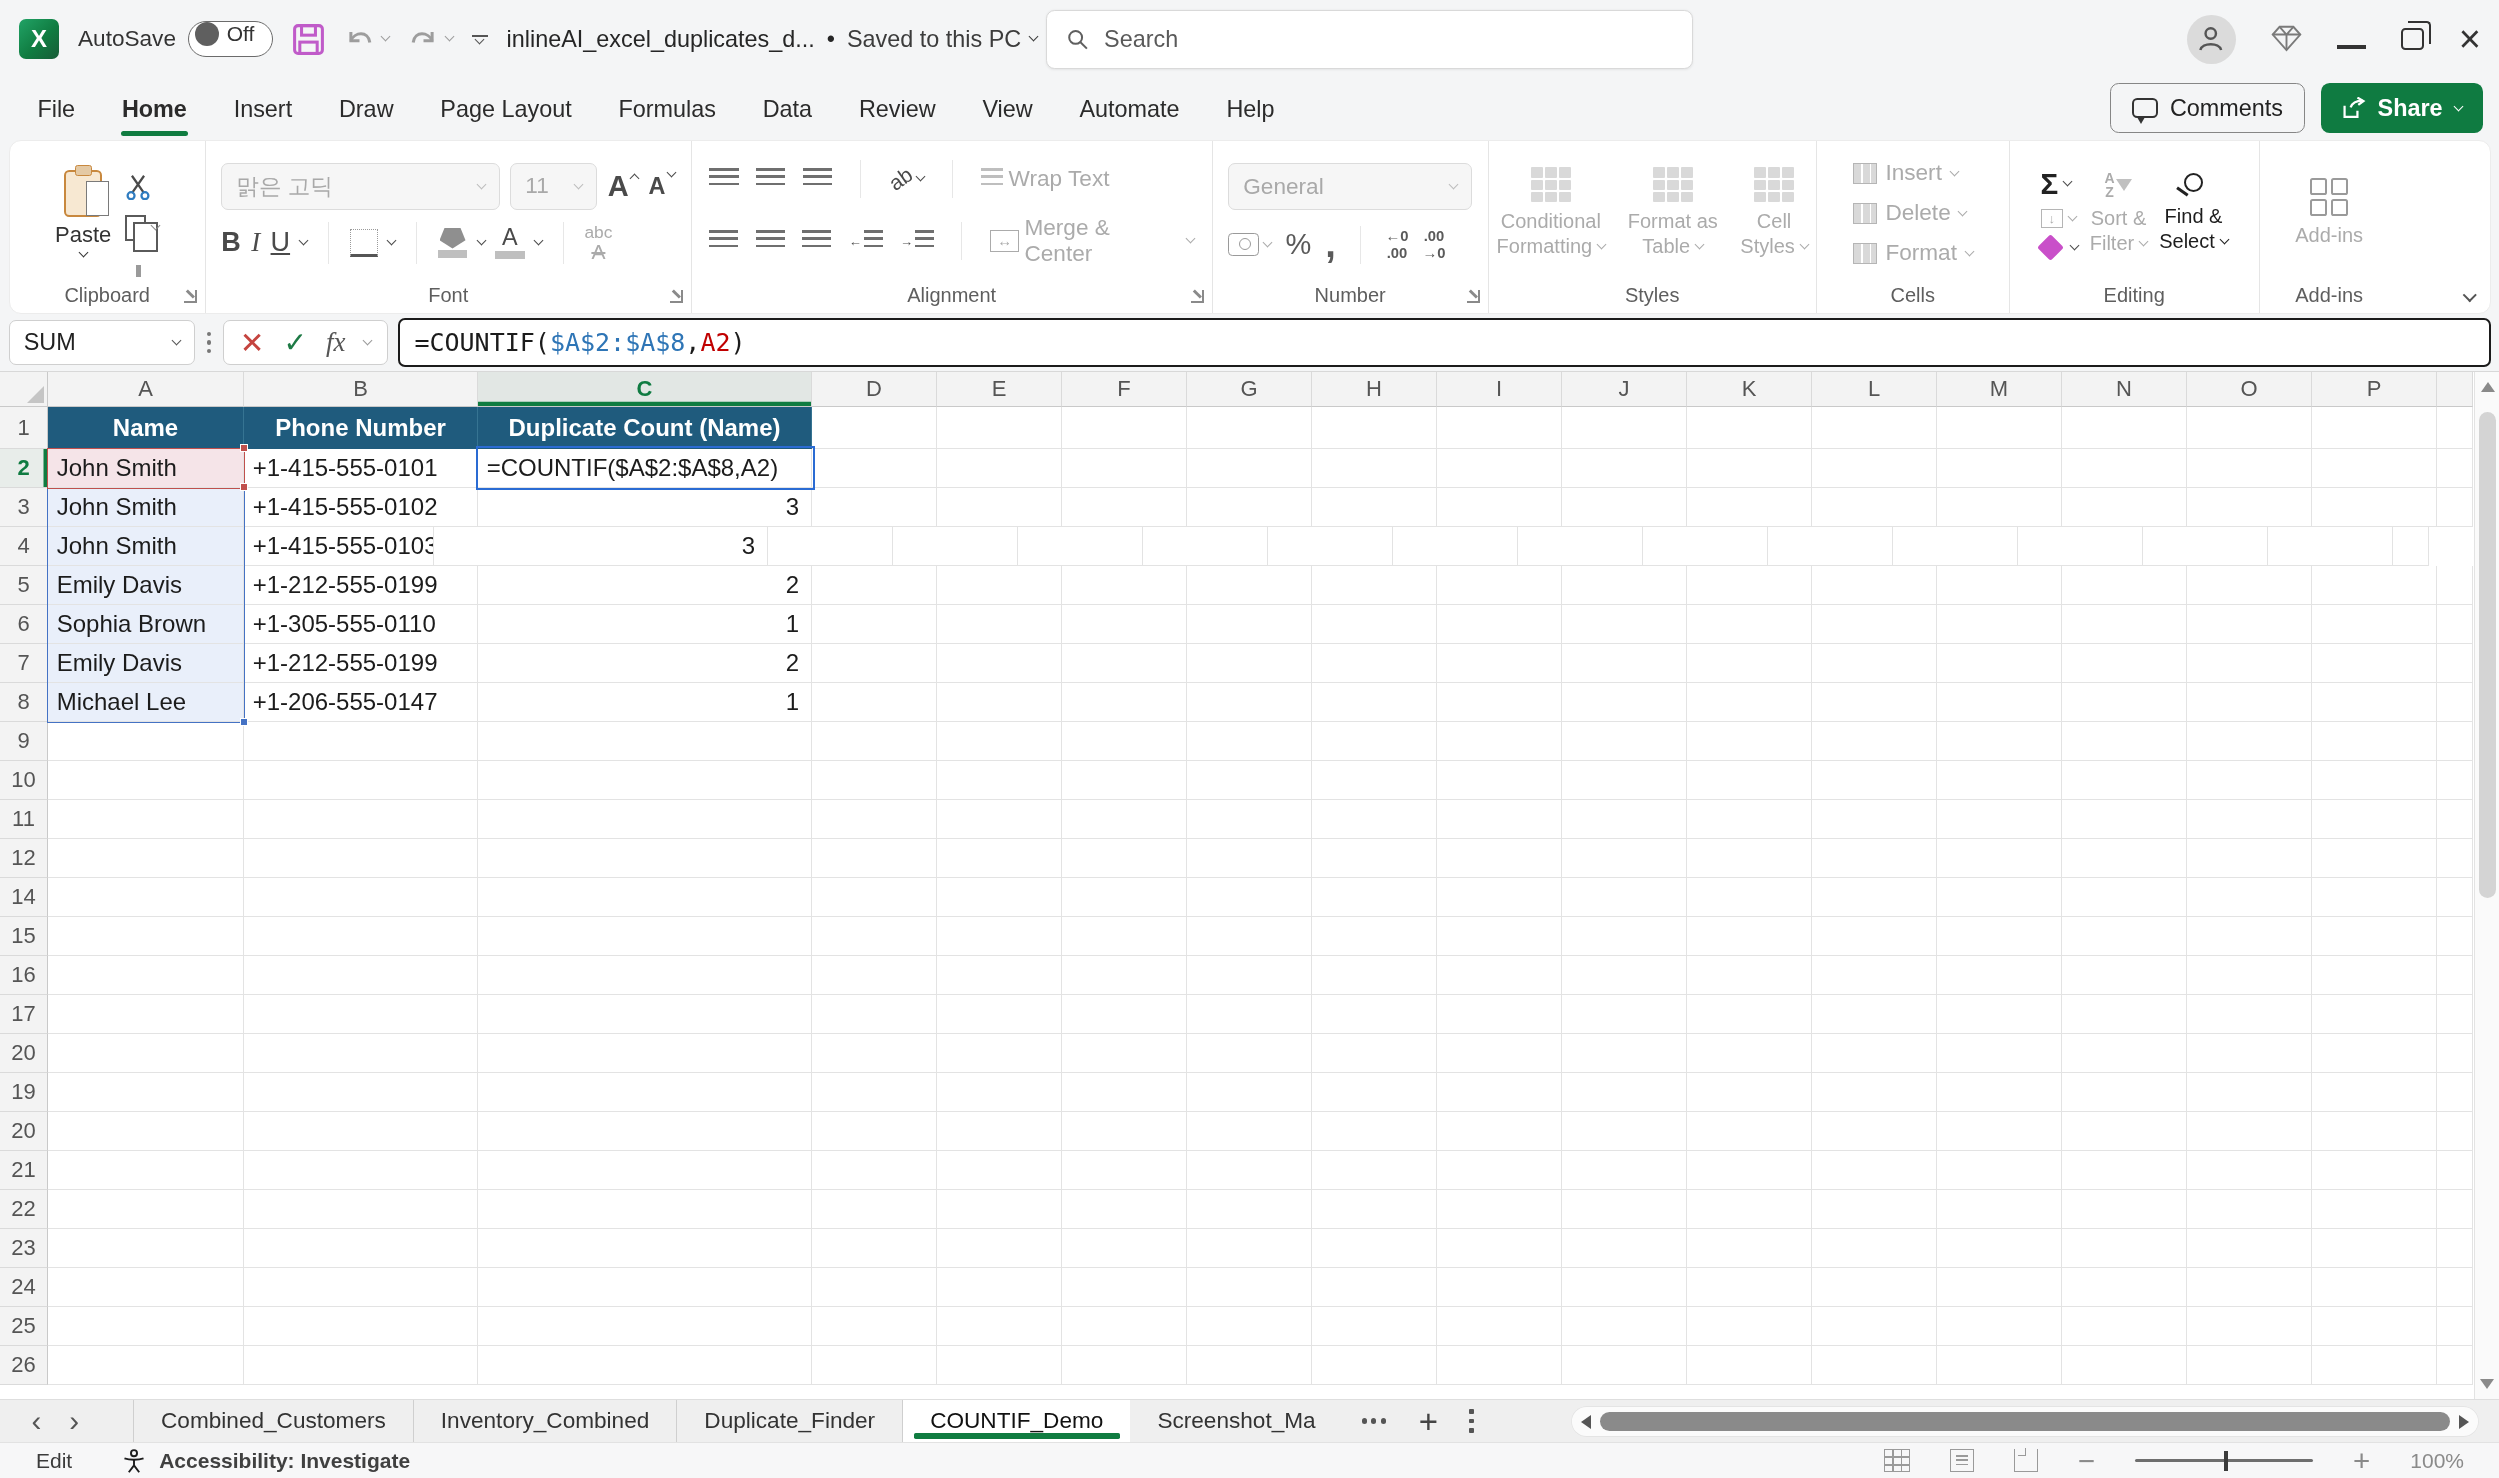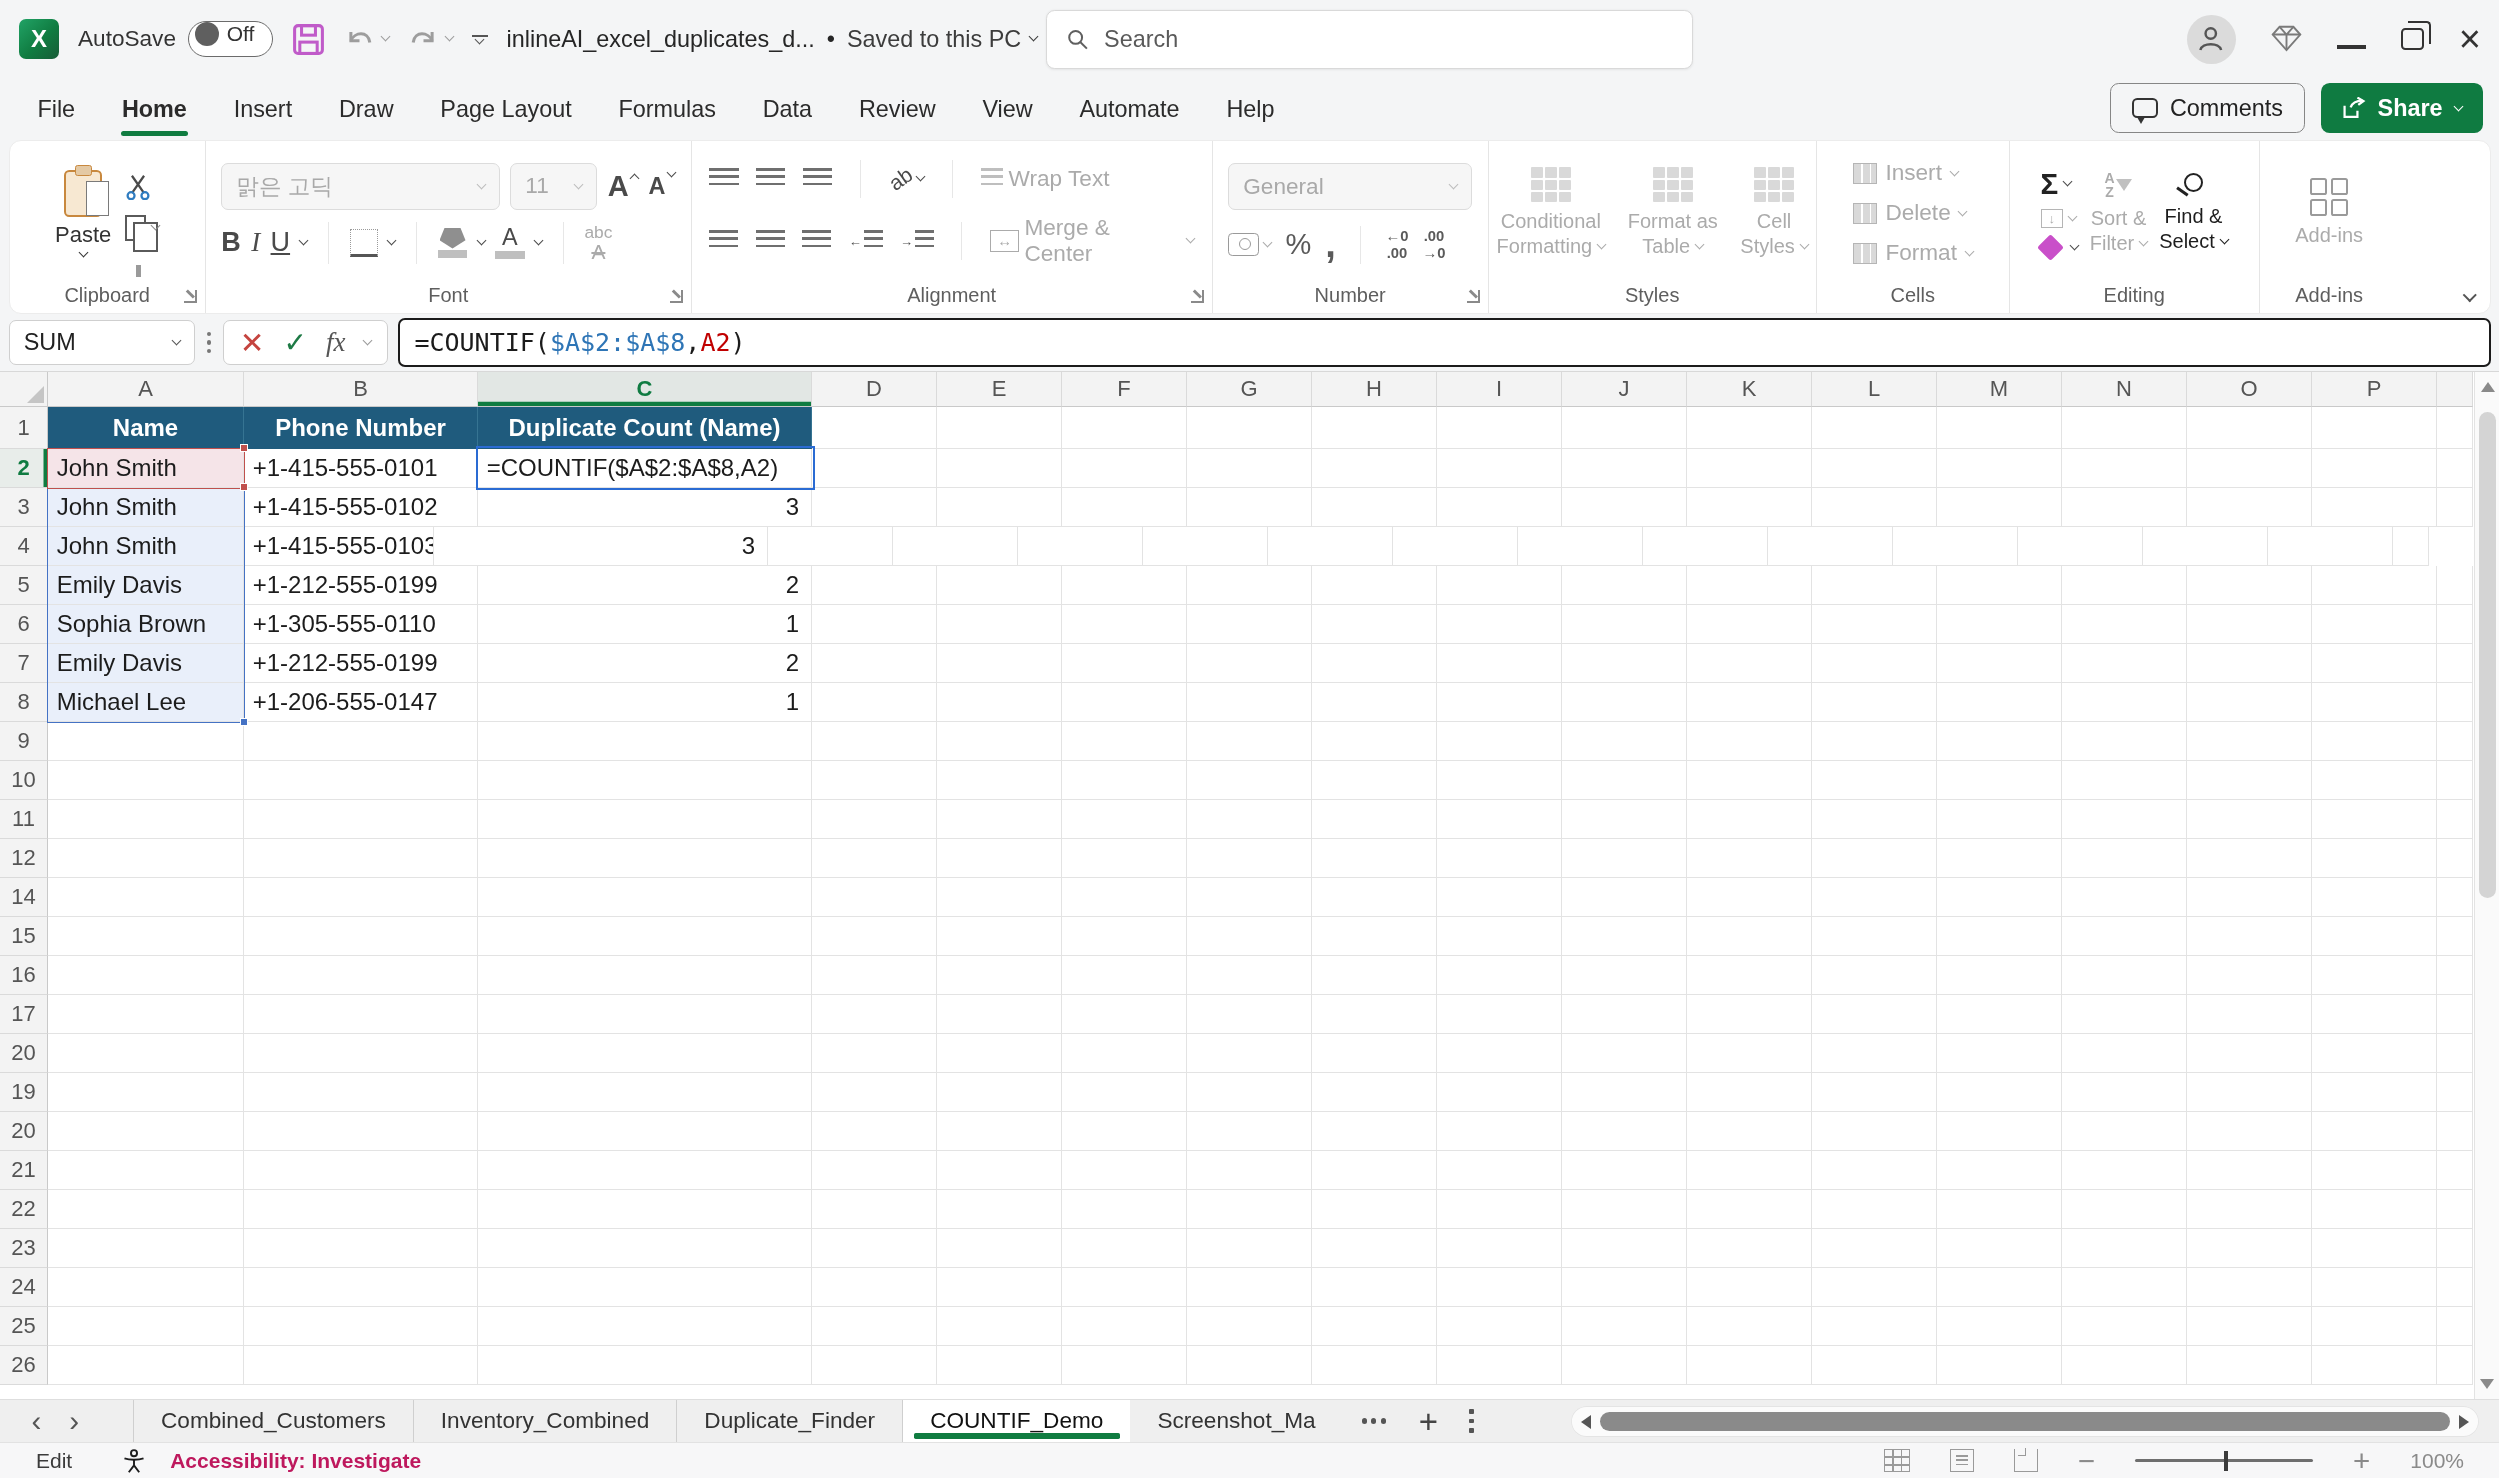--- a/index.html
+++ b/index.html
@@ -166,21 +166,21 @@
   .hdots i{width:5.2px;height:5.2px;border-radius:50%;background:#555}
   .plus{font-size:33px;color:#444;margin:0 14px;line-height:1}
   .kebab{display:flex;flex-direction:column;gap:5.2px;margin:0 17.4px}
   .kebab i{width:4.3px;height:4.3px;background:#555;border-radius:0.9px}
   .hscroll{position:absolute;right:21px;top:6px;width:908px;height:31px;background:#FBFBFB;border-radius:15.6px;box-shadow:inset 0 0 0 0.9px #E4E4E4;display:flex;align-items:center;padding:0 10.4px;gap:8.7px}
   .tri-l{width:0;height:0;border-top:7.8px solid transparent;border-bottom:7.8px solid transparent;border-right:10.4px solid #555}
   .tri-r{width:0;height:0;border-top:7.8px solid transparent;border-bottom:7.8px solid transparent;border-left:10.4px solid #555}
   .hthumb{flex:1;height:19px;background:#8A8A8A;border-radius:9.5px}
   
   .statusbar{height:36px;background:#F7F7F8;border-top:0.9px solid #E2E2E2;display:flex;align-items:center;padding:0 36px;font-size:21px;color:#3b3b3b;gap:49px}
-  .accitem{display:flex;align-items:center;gap:23px;font-weight:700;color:#be185d}
+  .accitem{display:flex;align-items:center;gap:12px;font-weight:700;color:#404040}
   .sbright{margin-left:auto;display:flex;align-items:center;gap:40px;color:#8a8a8a}
   .view1{width:26px;height:22.6px;border:1.7px solid #9a9a9a;background:repeating-linear-gradient(90deg,transparent 0 7px,#9a9a9a 7px 8.7px),repeating-linear-gradient(transparent 0 6px,#9a9a9a 6px 7.8px)}
   .view2{width:24px;height:22.6px;border:1.7px solid #9a9a9a;display:flex;align-items:center;justify-content:center}
   .view2 i{width:12px;height:12px;background:repeating-linear-gradient(#9a9a9a 0 1.7px,transparent 1.7px 4.3px)}
   .view3{width:24px;height:22.6px;border:1.7px solid #9a9a9a;border-top:none;position:relative}
   .view3::before{content:'';position:absolute;left:3.5px;top:-0.9px;width:7px;height:7px;border:1.7px solid #9a9a9a;border-top:none;border-left:none}
   .zminus,.zplus{font-size:29.5px;color:#8a8a8a;line-height:1}
   .ztrack{width:178px;height:2.6px;background:#6E6E6E;position:relative;border-radius:1.7px}
   .zthumb{position:absolute;left:50%;top:-8.7px;width:4.3px;height:20px;background:#3b3b3b}
   .zlabel{color:#8a8a8a}

